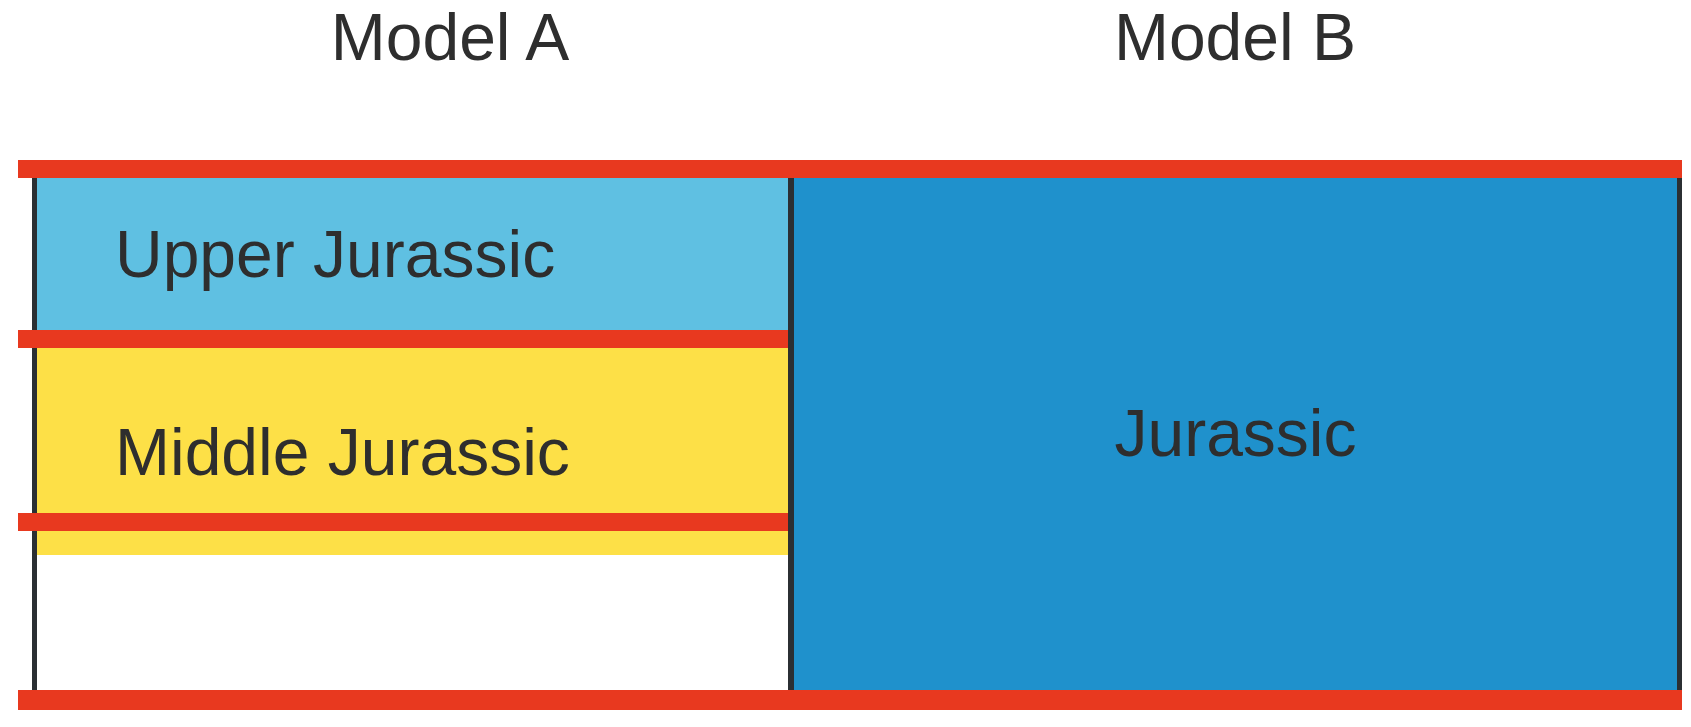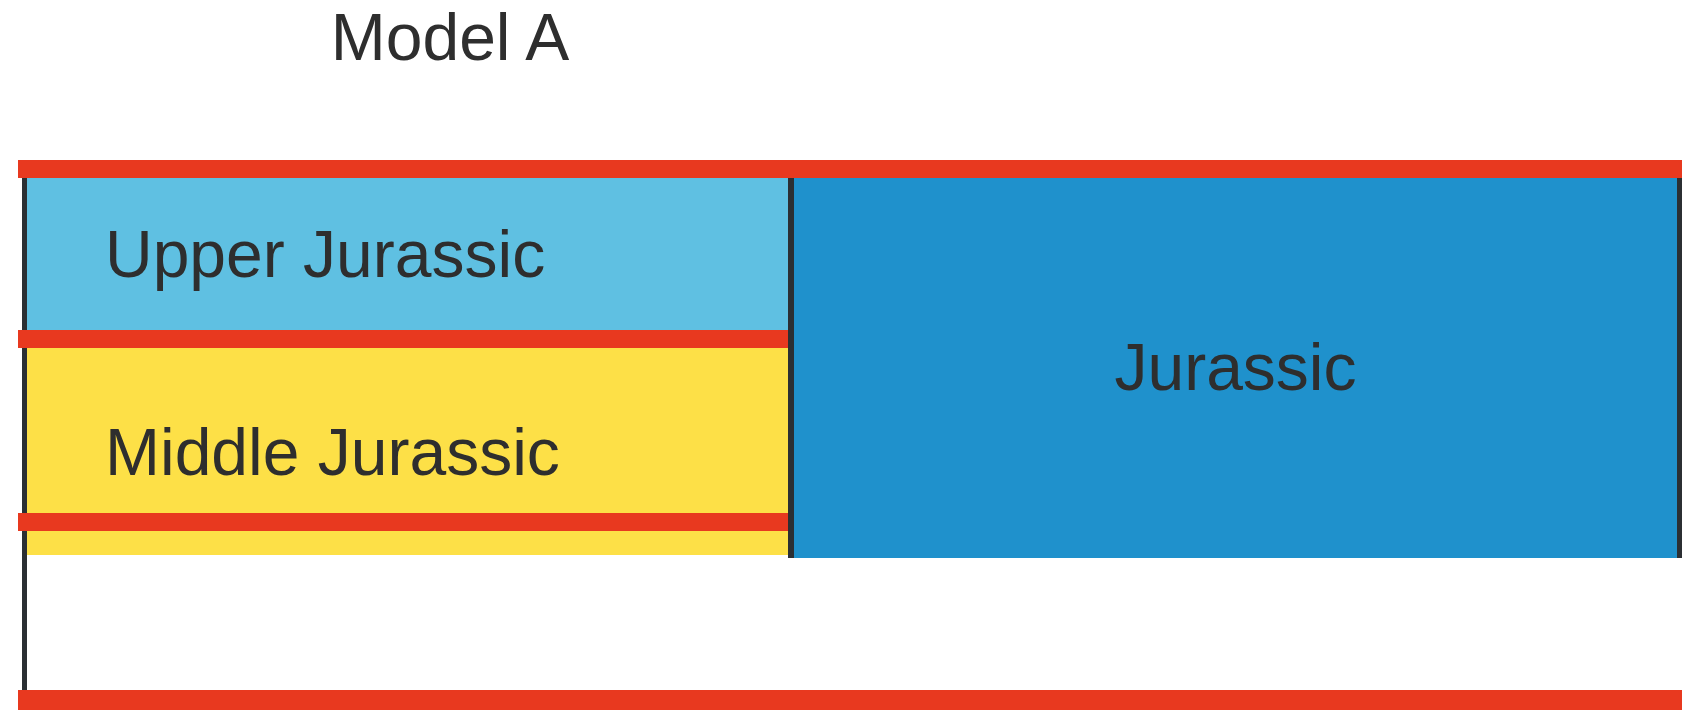--- a/index.html
+++ b/index.html
@@ -53,21 +53,21 @@
     z-index: 4;
   }
   #red-band-top    { top: 12px;  height: 18px; }
   #red-band-upper-middle { top: 182px; height: 18px; left: 0; width: 770px; }
   #red-band-middle-lower { top: 365px; height: 18px; left: 0; width: 770px; }
   #red-band-bottom { top: 542px; height: 20px; }
 
   
   #column-model-a {
     position: absolute;
-    left: 4px;
+    left: 14px;
     top: 30px;
     width: 770px;
     height: 512px;
     border-left: 5px solid #2b2f33;
     box-sizing: border-box;
     z-index: 2;
     padding-left: 45px;
   }
   .unit-block {
     position: absolute;
@@ -88,21 +88,21 @@
   #unit-upper-jurassic  { top: 0px;   height: 152px; background: #5fc0e2; }
   #unit-middle-jurassic { top: 170px; height: 207px; background: #fde047; }
   #unit-lower-jurassic  { top: 353px; height: 159px; background: #2191cc; }
 
   
   #column-model-b {
     position: absolute;
     left: 770px;
     top: 30px;
     width: 894px;
-    height: 380px;
+    height: 512px;
     background: #1f91cc;
     border-left: 6px solid #2b2f33;
     border-right: 5px solid #2b2f33;
     box-sizing: border-box;
     display: flex;
     align-items: center;
     justify-content: center;
     z-index: 3;
   }
   .model-b-line {
@@ -113,20 +113,21 @@
     text-align: center;
   }
 </style>
 </head>
 <body>
 
 <div id="stage">
 
   <div id="header-model-a" class="col-header">Model A</div>
 
+  <div id="header-model-b" class="col-header">Model B</div>
 
   <div id="diagram">
 
     <div id="red-band-top" class="red-band"></div>
 
     <div id="column-model-a">
 
       <div id="unit-upper-jurassic" class="unit-block">
         <span class="unit-label">Upper Jurassic</span>
       </div>

